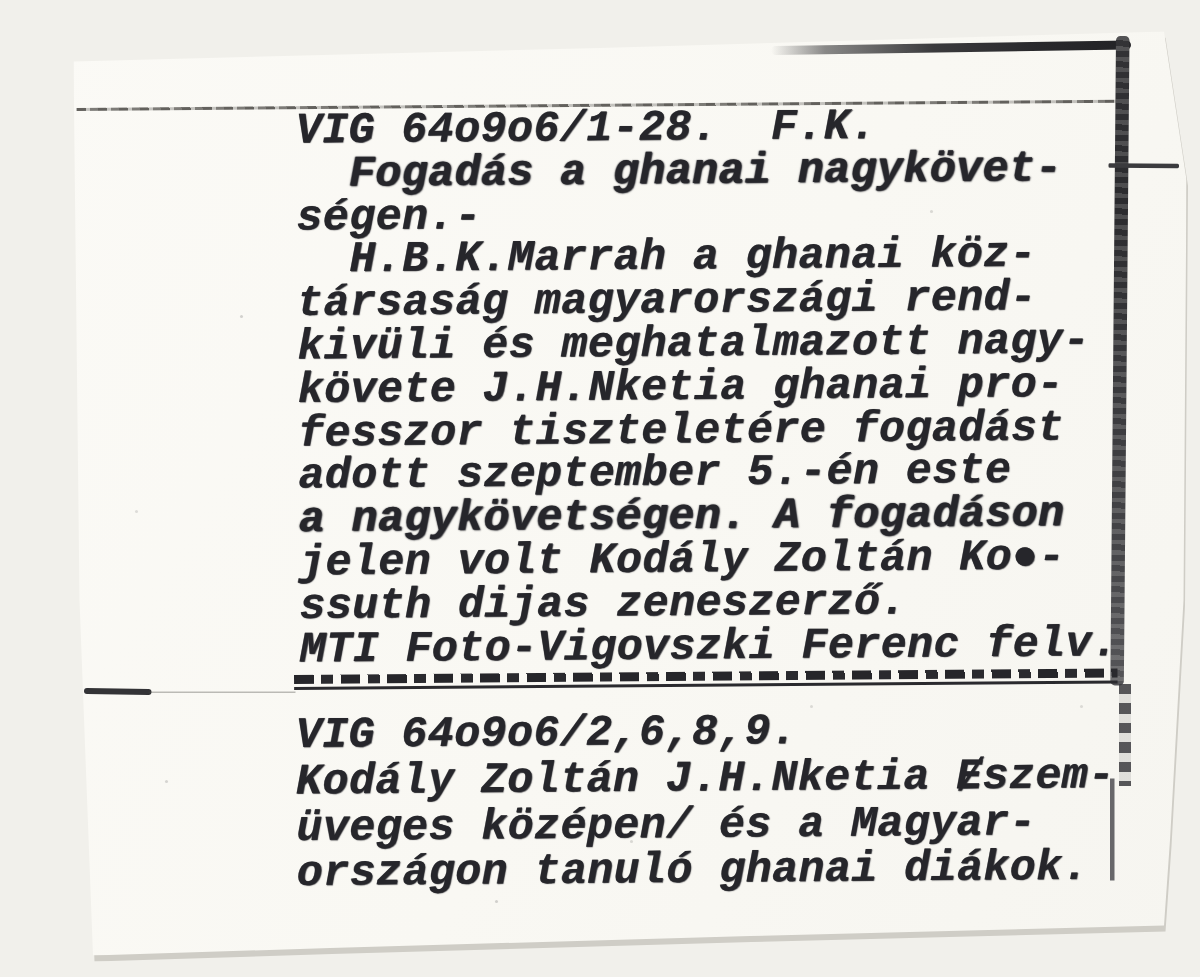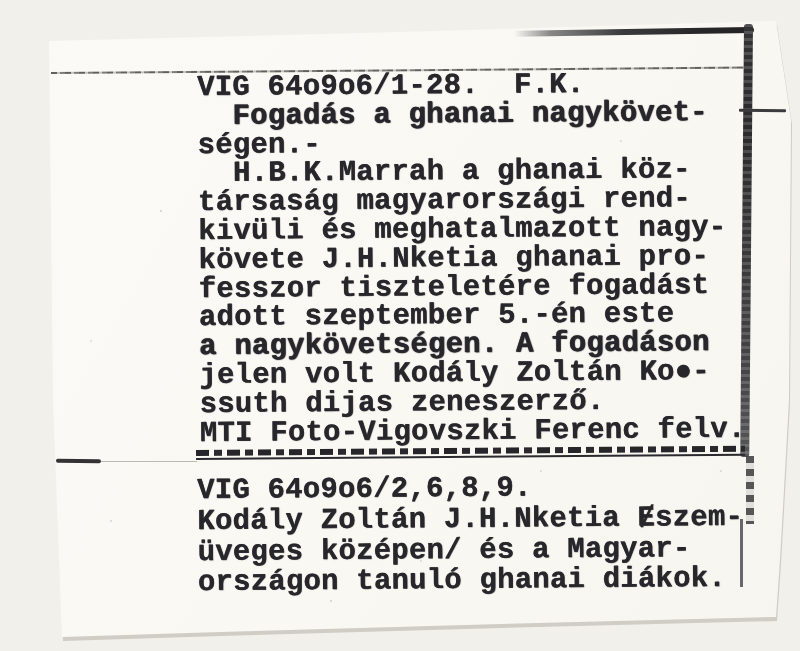--- a/index.html
+++ b/index.html
@@ -1,18 +1,18 @@
 <!DOCTYPE html>
 <html><head>
 <meta charset="utf-8">
 <style>
   html,body{margin:0;padding:0;}
   body{width:800px;height:651px;overflow:hidden;background:#f1f0eb;
        font-family:"Liberation Mono","DejaVu Sans Mono",monospace;}
-  .scene{position:relative;width:800px;height:651px;background:#f1f0eb;}
+  .scene{position:relative;width:800px;height:651px;background:#f1f0eb;font-style:italic;}
 
   
   .paper-shadow{position:absolute;inset:0;background:#cfcdc6;filter:blur(1.3px);
     transform:translate(1px,4px);
     clip-path:polygon(49px 41px,400px 32px,776px 21px,791px 120px,789px 400px,
       780px 560px,776px 617px,500px 624px,220px 632px,62px 637px,53px 400px);}
 
   
   .paper-clip{position:absolute;inset:0;
     clip-path:polygon(49px 41px,400px 32px,776px 21px,791px 120px,789px 400px,

